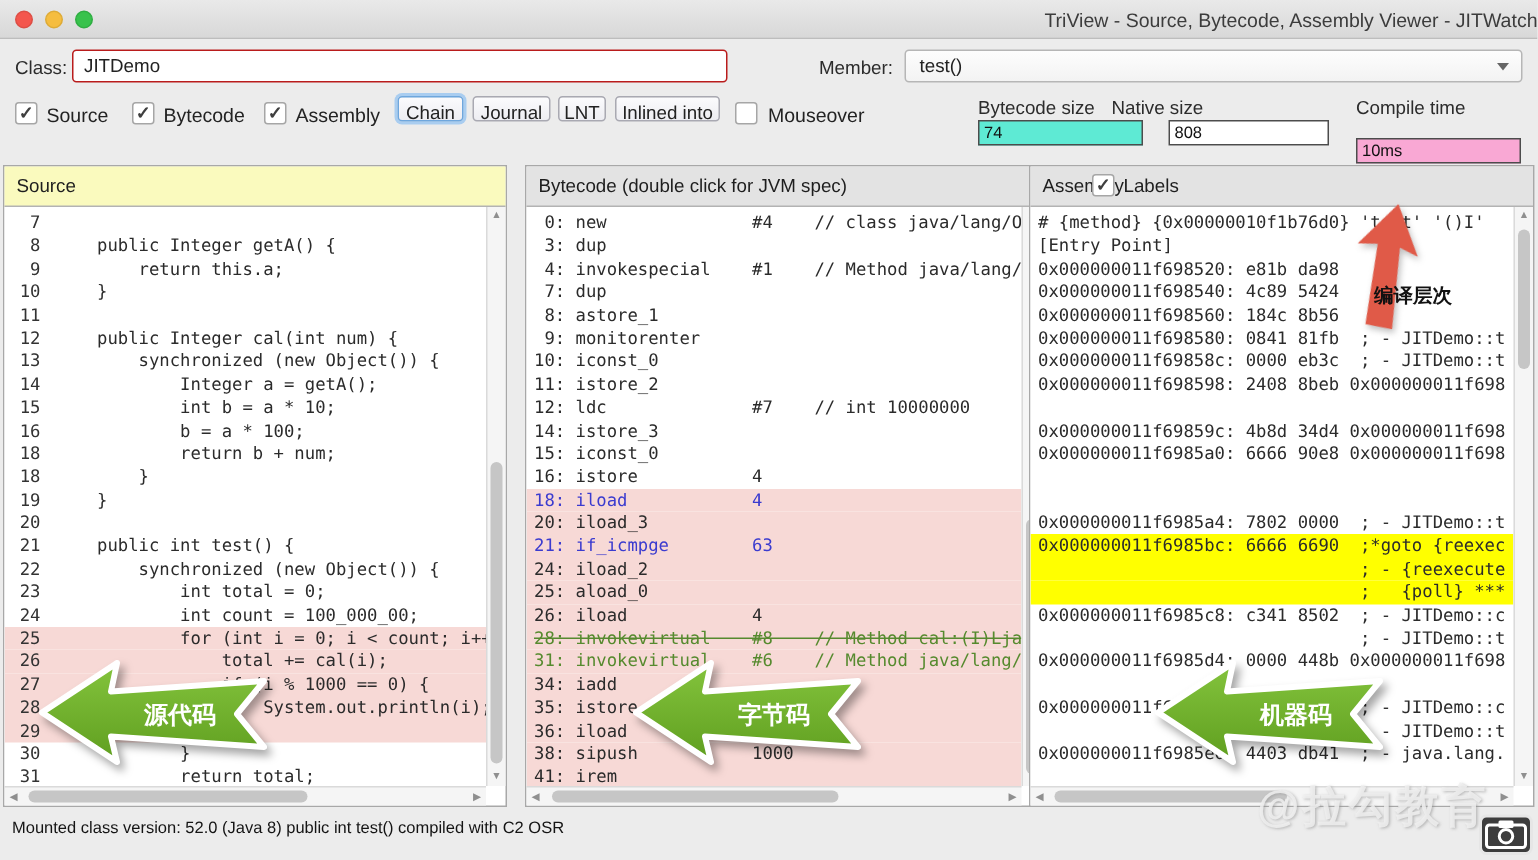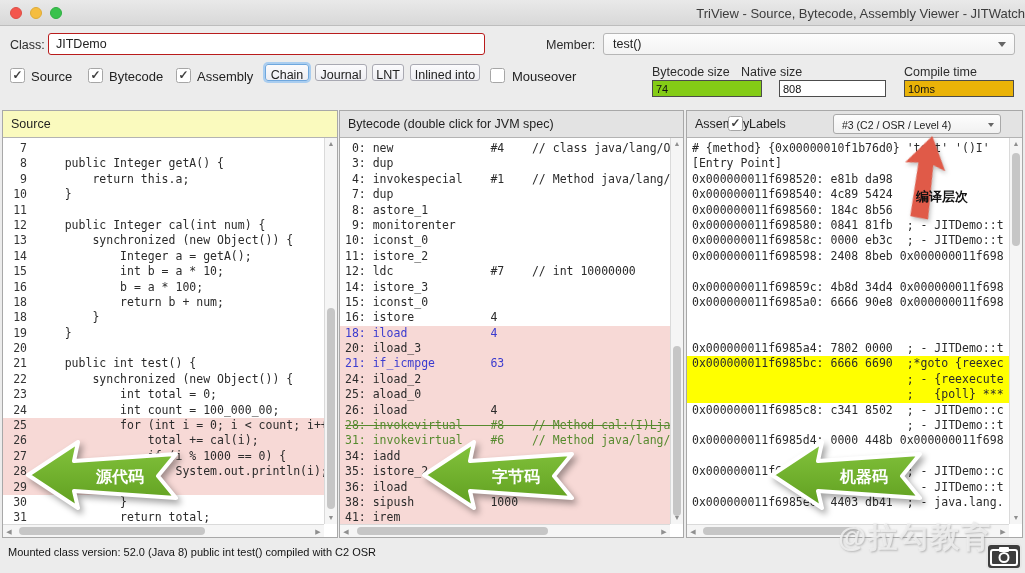--- a/index.html
+++ b/index.html
@@ -55,21 +55,21 @@
   .metric-box { position:absolute; top:80px; height:17px; border:1px solid #4c4c4c;
     font-size:11px; color:#111; padding:2px 0 0 3px; background:#fff; }
   #metric0-label { left:652px; } #metric0-box { left:652px; width:110px; }
   #metric1-label { left:741px;text-align:right; } #metric1-box { left:779px; width:107px; }
   #metric2-label { left:904px; } #metric2-box { left:904px; width:110px; }
 
   
   .panel { position:absolute; top:110px; height:428px; border:1px solid #a8a8a8;
     background:#fff; }
   #panel-source   { left:2px;   width:336px; }
-  #panel-bytecode { left:339px; width:345px; }
+  #panel-bytecode { left:350px; width:345px; }
   #panel-assembly { left:686px; width:337px; }
   .panel-header { position:absolute; left:0; top:0; right:0; height:27px;
     border-bottom:1px solid #b3b3b3; font-size:12.5px; color:#1e1e1e;
     padding:6px 0 0 8px; background:#e3e3e3; }
   #panel-source .panel-header { background:#fafabe; }
   .panel-body { position:absolute; left:0; top:27px; right:13px; bottom:13px;
     overflow:hidden; background:#fff; padding-top:3px;
     font-family:"DejaVu Sans Mono", monospace; font-size:11.5px; color:#2b2b2b; }
   .crow { display:flex; height:15.4px; white-space:pre; }
   .crow.hl   { background:#f7d9d6; }
@@ -159,25 +159,25 @@
 
 <div id="btn-chain" class="tbtn">Chain</div>
 <div id="btn-journal" class="tbtn">Journal</div>
 <div id="btn-lnt" class="tbtn">LNT</div>
 <div id="btn-inlined" class="tbtn">Inlined into</div>
 
 <div id="cb-mouse" class="checkbox"></div>
 <div id="cb-mouse-label" class="cb-label">Mouseover</div>
 
 <div id="metric0-label" class="metric-label">Bytecode size</div>
-<div id="metric0-box" class="metric-box" style="background: #84cc16;">74</div>
+<div id="metric0-box" class="metric-box" style="background: #5eead4;">74</div>
 <div id="metric1-label" class="metric-label">Native size</div>
 <div id="metric1-box" class="metric-box" style="background: rgb(255, 255, 255);">808</div>
 <div id="metric2-label" class="metric-label">Compile time</div>
-<div id="metric2-box" class="metric-box" style="background: #eab308;">10ms</div>
+<div id="metric2-box" class="metric-box" style="background: #f9a8d4; margin-top: 12px;">10ms</div>
 
 <div id="panel-source" class="panel">
   <div class="panel-header">Source</div>
   <div class="panel-body src" id="source-lines">
       <div class="crow"><span class="ln">7</span><span class="code"></span></div>
       <div class="crow"><span class="ln">8</span><span class="code">    public Integer getA() {</span></div>
       <div class="crow"><span class="ln">9</span><span class="code">        return this.a;</span></div>
       <div class="crow"><span class="ln">10</span><span class="code">    }</span></div>
       <div class="crow"><span class="ln">11</span><span class="code"></span></div>
       <div class="crow"><span class="ln">12</span><span class="code">    public Integer cal(int num) {</span></div>
@@ -252,24 +252,20 @@
     <div id="bt-hthumb" class="hthumb"></div>
     <div class="sarr right">▶</div>
   </div>
 </div>
 
 <div id="panel-assembly" class="panel">
   <div class="panel-header">
     <span id="asm-header-title">Assembly</span>
     <span id="cb-labels">✓</span>
     <span id="cb-labels-label">Labels</span>
-    <span id="compile-combo">
-      <span>#3  (C2 / OSR / Level 4)</span>
-      <span class="combo-caret"></span>
-    </span>
   </div>
   <div class="panel-body asm" id="assembly-lines">
       <div class="crow"><span class="code"># {method} {0x00000010f1b76d0} 'test' '()I'</span></div>
       <div class="crow"><span class="code">[Entry Point]</span></div>
       <div class="crow"><span class="code">0x000000011f698520: e81b da98</span></div>
       <div class="crow"><span class="code">0x000000011f698540: 4c89 5424</span></div>
       <div class="crow"><span class="code">0x000000011f698560: 184c 8b56</span></div>
       <div class="crow"><span class="code">0x000000011f698580: 0841 81fb  ; - JITDemo::t</span></div>
       <div class="crow"><span class="code">0x000000011f69858c: 0000 eb3c  ; - JITDemo::t</span></div>
       <div class="crow"><span class="code">0x000000011f698598: 2408 8beb 0x000000011f698</span></div>

